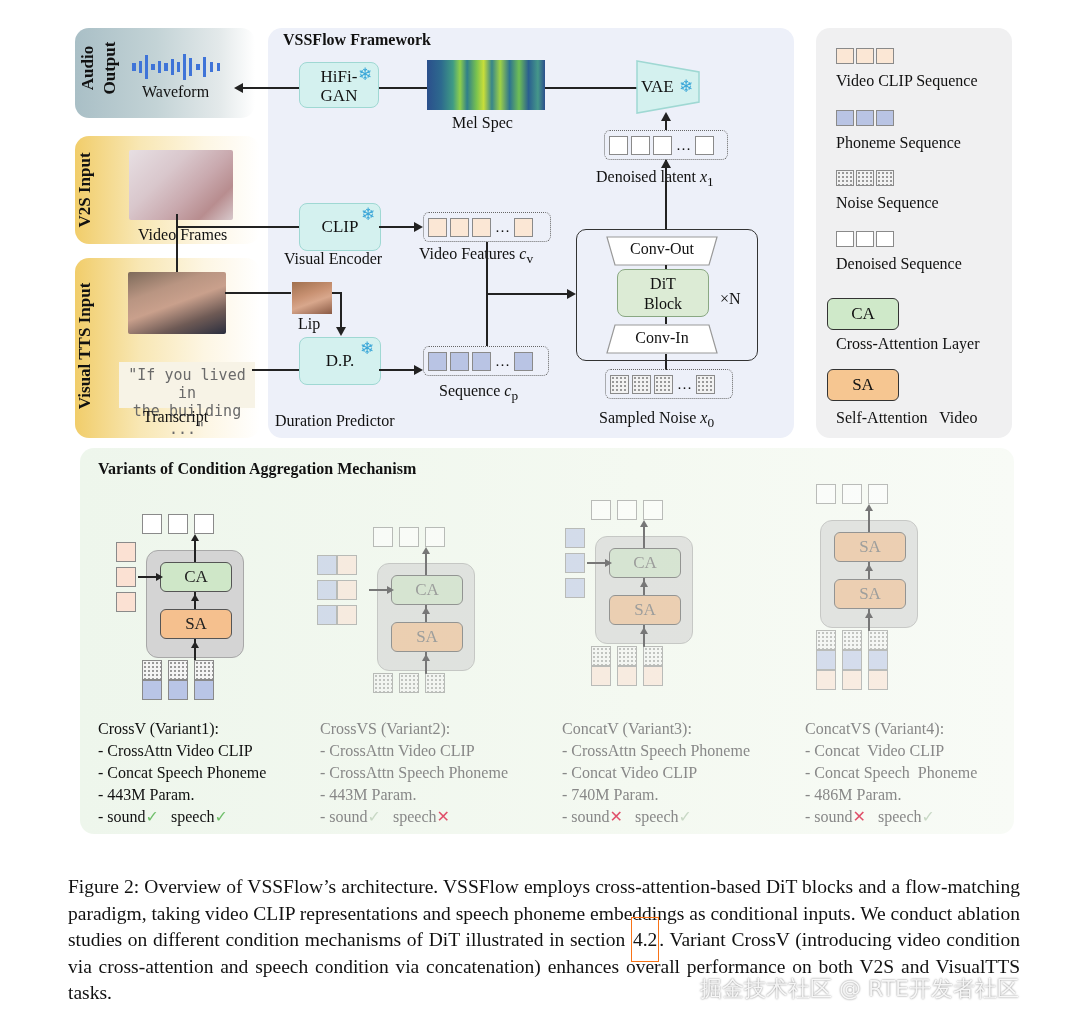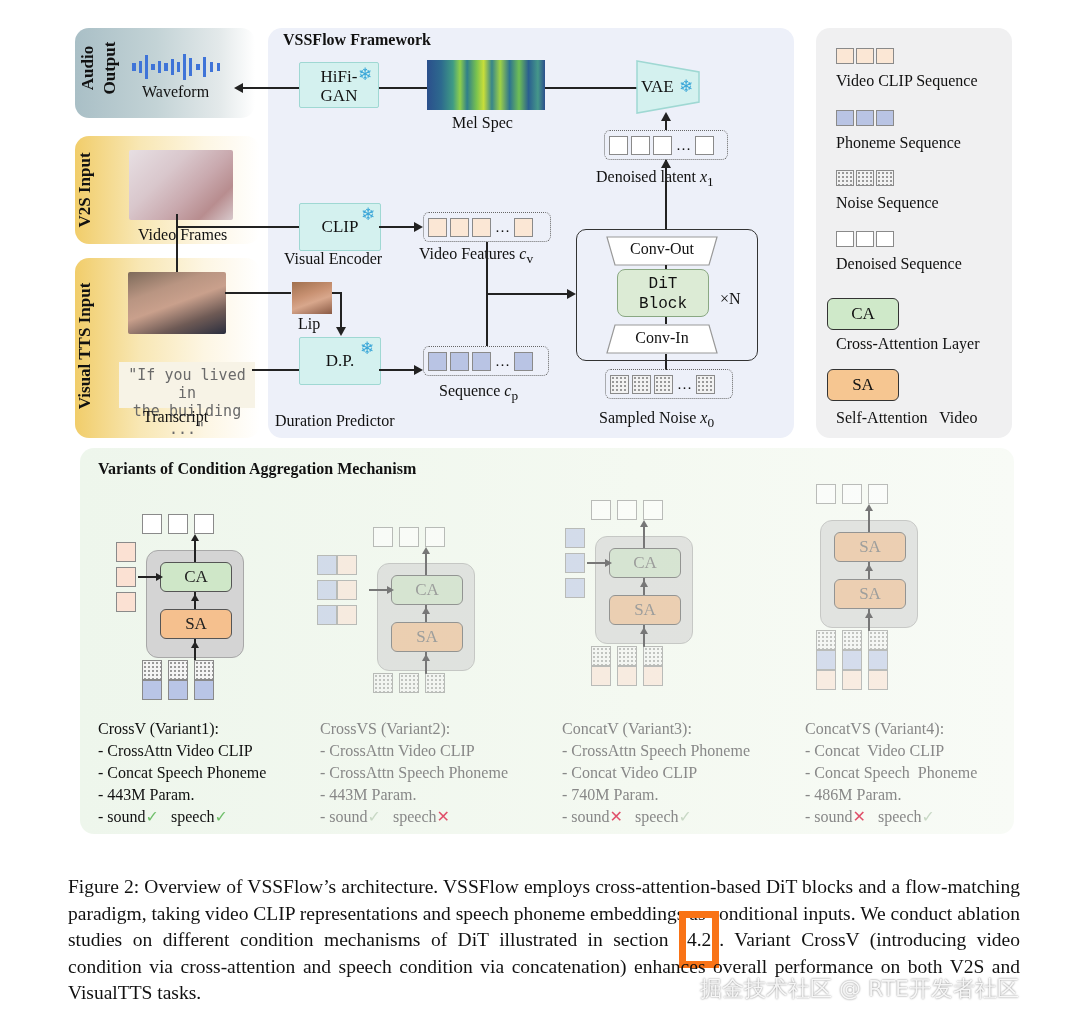--- a/index.html
+++ b/index.html
@@ -12,21 +12,21 @@
   #audio-panel { left: 75px; top: 28px; width: 180px; height: 90px; background: linear-gradient(90deg, #a9bfc6 0%, #c3d3d6 45%, #e3e9ea 80%, #ffffff 100%); }
   #v2s-panel { left: 75px; top: 136px; width: 185px; height: 108px; background: linear-gradient(90deg, #f1cd6a 0%, #f8e7b4 35%, #fdf6e3 70%, #ffffff 100%); border-radius: 14px 14px 14px 14px; }
   #tts-panel { left: 75px; top: 258px; width: 185px; height: 180px; background: linear-gradient(90deg, #f1cd6a 0%, #f8e7b4 35%, #fdf6e3 70%, #ffffff 100%); }
   .vlabel { position: absolute; transform: rotate(-90deg); transform-origin: center; white-space: nowrap; font-weight: bold; font-size: 17px; }
 
   
   #framework { left: 268px; top: 28px; width: 526px; height: 410px; background: #edf0f9; border-radius: 14px; }
   #legend { left: 816px; top: 28px; width: 196px; height: 410px; background: #f0f0f1; border-radius: 14px; }
   #variants { left: 80px; top: 448px; width: 934px; height: 386px; background: linear-gradient(90deg, #eef6ec 0%, #f4f9f1 60%, #f8fbf6 100%); border-radius: 14px; }
 
-  .teal-box { position: absolute; background: #d4f1ef; border: 1.5px solid #9fd8d3; border-radius: 2px; text-align: center; font-size: 17px; }
+  .teal-box { position: absolute; background: #d4f1ef; border: 1.5px solid #9fd8d3; border-radius: 8px; text-align: center; font-size: 17px; }
   .snow { position: absolute; color: #3aa6d8; font-size: 17px; line-height: 1; }
   .lbl { position: absolute; font-size: 16px; white-space: nowrap; }
 
   .seq { position: absolute; border: 1.5px dotted #666; border-radius: 6px; display: flex; align-items: center; padding: 0 4px; gap: 3px; }
   .cell { width: 19px; height: 19px; border: 1.5px solid #8a8a8a; box-sizing: border-box; }
   .cell.video { background: #fbe7d5; }
   .cell.phon { background: #b9c4e4; }
   .cell.den { background: #ffffff; }
   .cell.noise { background-color: #f2f2f2; background-image: radial-gradient(#999 0.8px, transparent 0.9px); background-size: 4px 4px; }
   .dots { font-size: 15px; padding: 0 1px; line-height: 1; }
@@ -59,21 +59,21 @@
   .vcell.den { background: #ffffff; }
   .vcell.noise { background-color: #f4f4f4; background-image: radial-gradient(#999 0.8px, transparent 0.9px); background-size: 4px 4px; }
   .vtext { position: absolute; font-size: 16px; line-height: 22px; white-space: nowrap; }
   .vtext.dim { color: #888; }
   .check { color: #6fbf6a; }
   .check.dim { color: #c8d8c5; }
   .cross { color: #e0506a; }
 
   
   #caption { left: 68px; top: 874px; width: 952px; font-size: 19.5px; line-height: 26.5px; text-align: justify; }
-  .ref-box { border: 7px solid #f97316; padding: 11px 1px; }
+  .ref-box { border: 1px solid #f97316; padding: 11px 1px; }
   #watermark { left: 700px; top: 974px; font-family: "DejaVu Sans", sans-serif; font-size: 22px; color: rgba(255,255,255,0.9); text-shadow: 0 0 2px rgba(0,0,0,0.55); white-space: nowrap; }
 </style>
 </head>
 <body>
 
 <div id="audio-panel" class="side-panel">
   <div class="vlabel" style="left:-22px; top:30px; width:70px; text-align:center;">Audio</div>
   <div class="vlabel" style="left:0px; top:30px; width:70px; text-align:center;">Output</div>
   <svg class="abs" style="left:57px; top:24px;" width="104" height="30">
     <g fill="#3f74d8">
@@ -200,21 +200,21 @@
 </div>
 <div class="lbl" style="left:439px; top:382px;">
   <span>Sequence </span><i>c</i><sub>p</sub>
 </div>
 
 <div id="dit-outer" class="abs"></div>
 <svg class="abs" style="left:606px; top:236px;" width="112" height="30">
   <polygon points="1,1 111,1 103,29 9,29" fill="#ffffff" stroke="#999" stroke-width="1.2"></polygon>
 </svg>
 <div class="trap" style="left:606px; top:240px; width:112px;">Conv-Out</div>
-<div class="green-box" style="left:617px; top:269px; width:92px; height:48px; line-height:20px; padding-top:4px; box-sizing:border-box; font-size:16px;font-family:Liberation Mono, monospace;">
+<div class="green-box" style="left:617px; top:269px; width:92px; height:48px; line-height:20px; padding-top:4px; box-sizing:border-box; font-size:16px;">
   <div>DiT</div>
   <div>Block</div>
 </div>
 <div class="lbl" style="left:720px; top:290px;">×N</div>
 <svg class="abs" style="left:606px; top:324px;" width="112" height="30">
   <polygon points="9,1 103,1 111,29 1,29" fill="#ffffff" stroke="#999" stroke-width="1.2"></polygon>
 </svg>
 <div class="trap" style="left:606px; top:329px; width:112px;">Conv-In</div>
 <div class="line" style="left:665px; top:265px; width:1.5px; height:4px;"></div>
 <div class="line" style="left:665px; top:317px; width:1.5px; height:7px;"></div>

